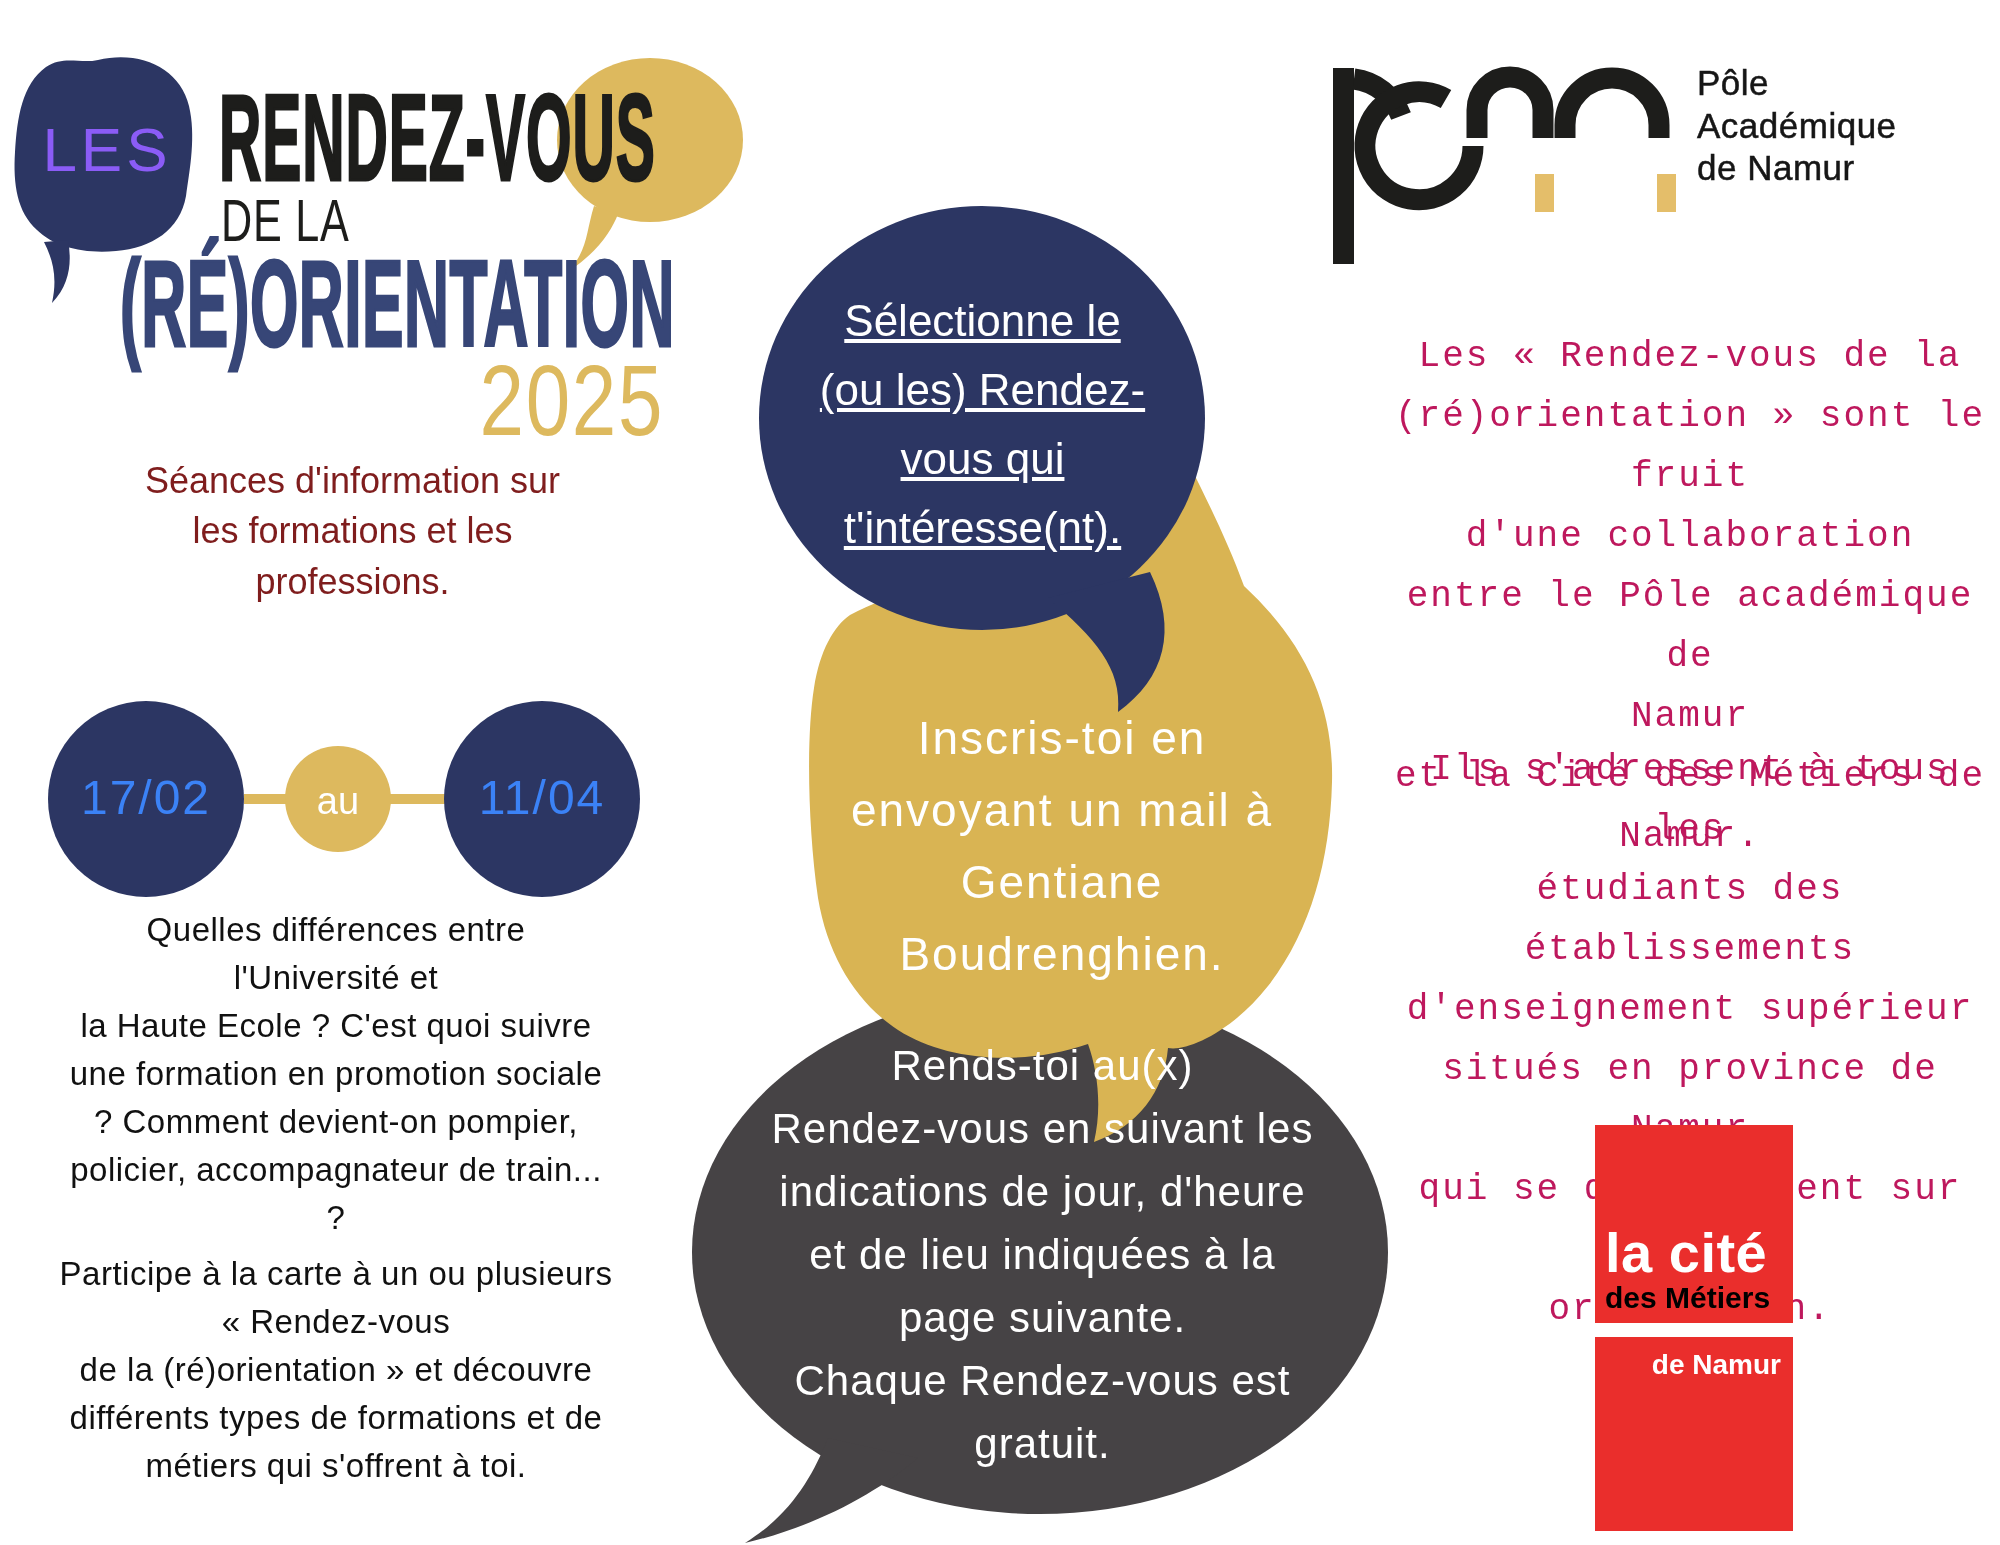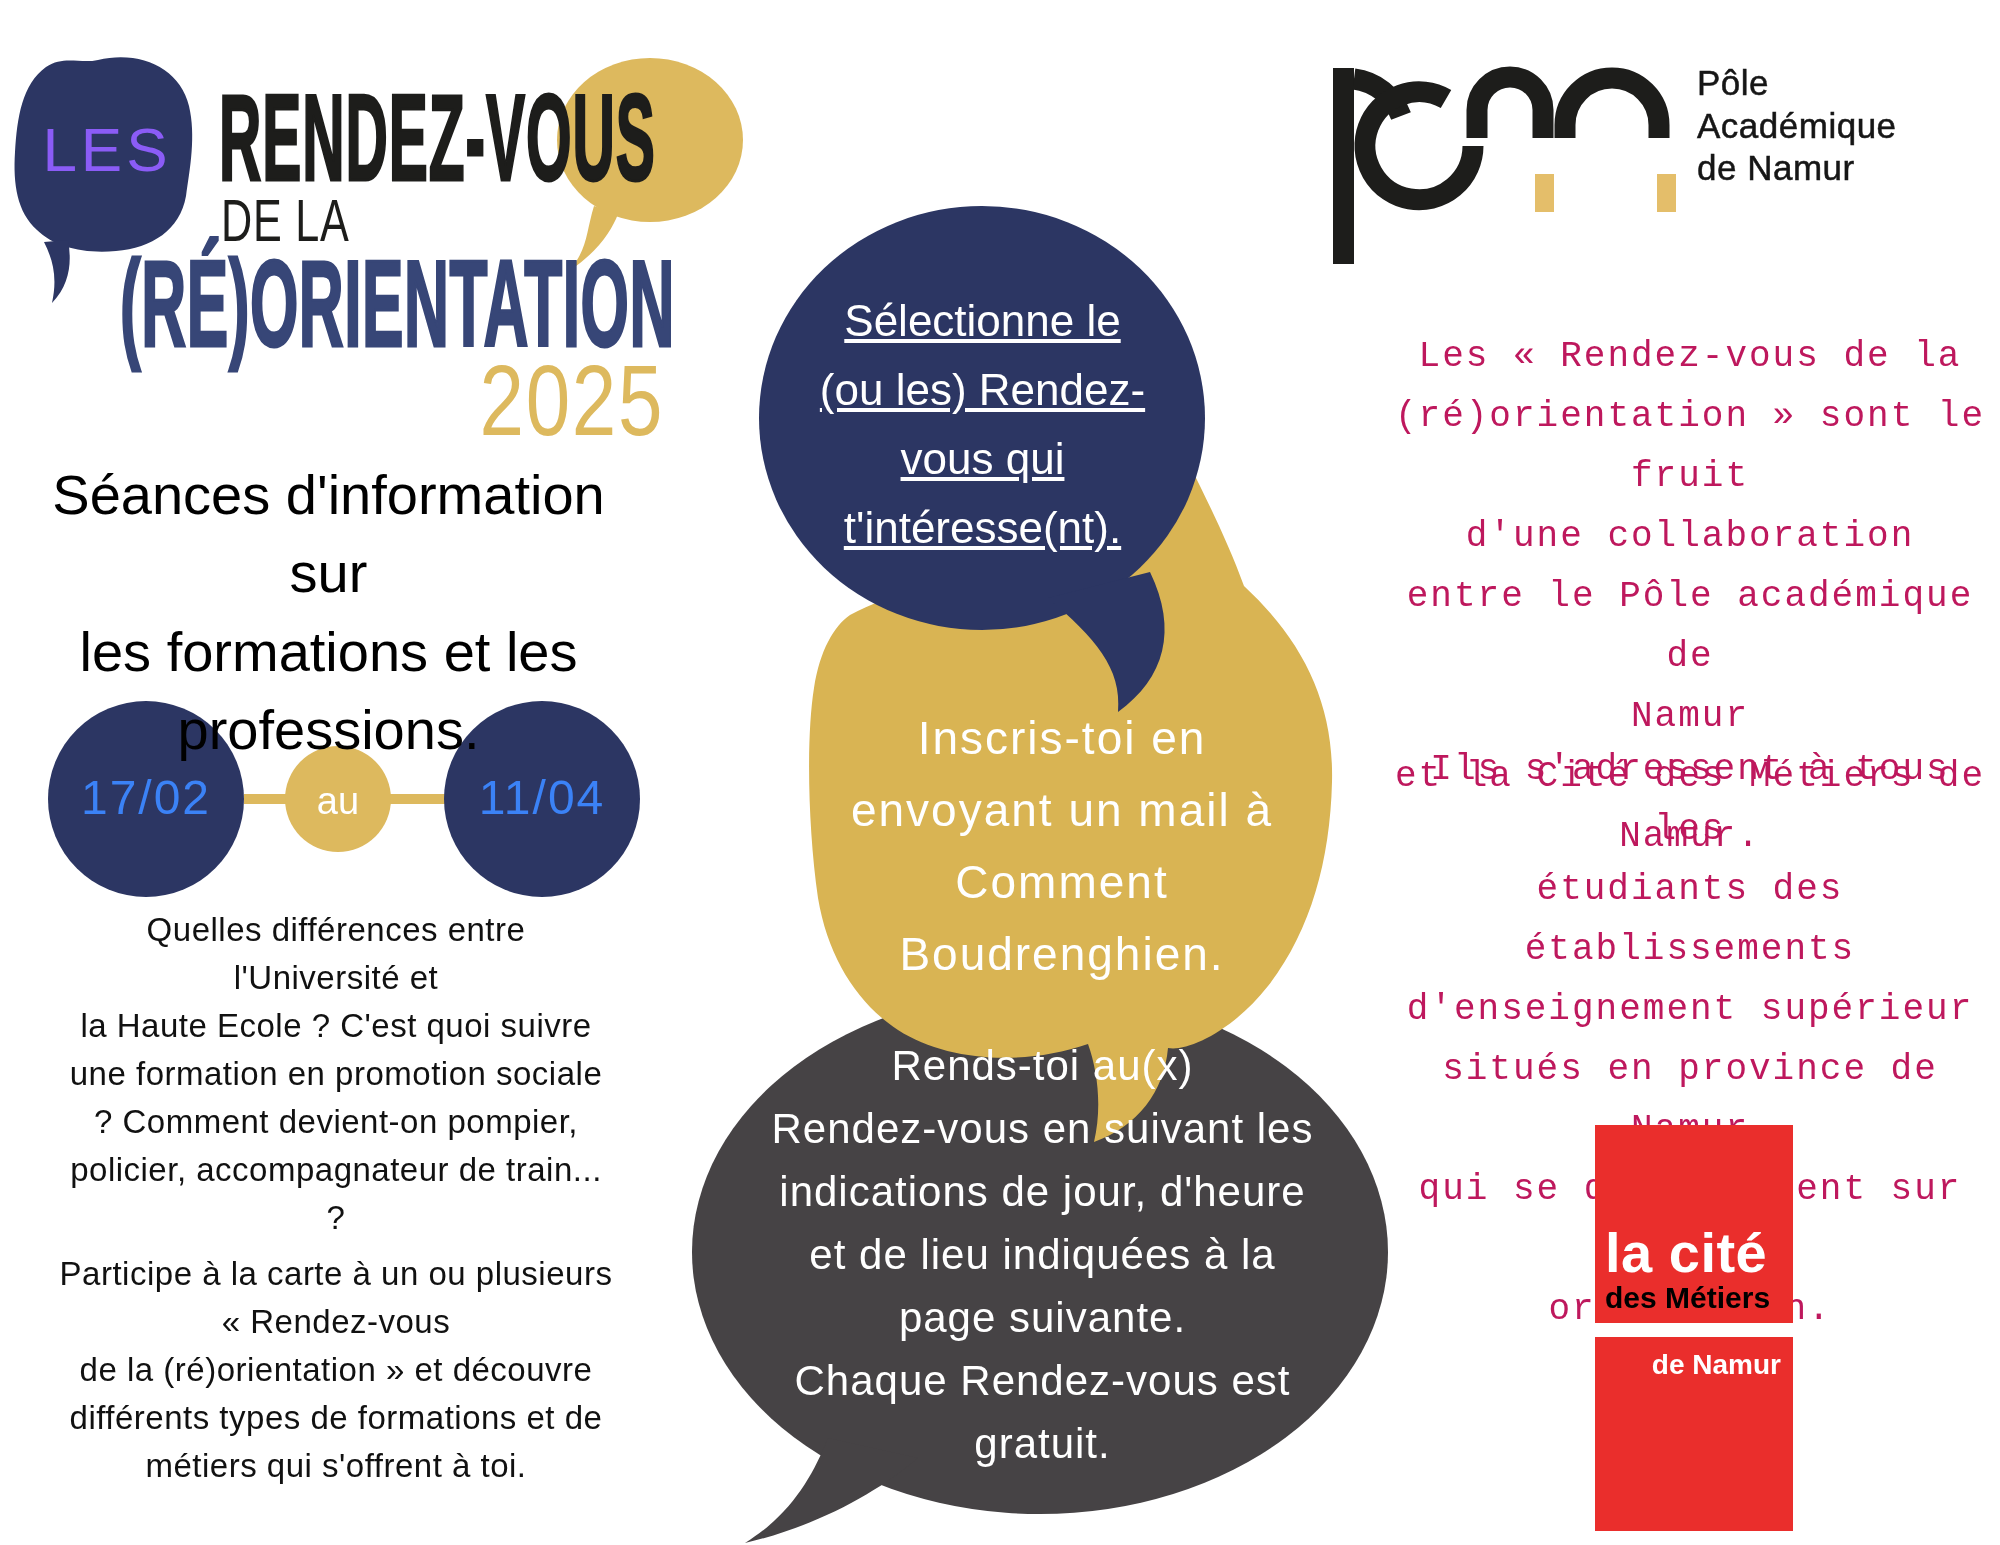--- a/index.html
+++ b/index.html
@@ -52,22 +52,22 @@
     white-space: nowrap; line-height: 1.05;
   }
   .t-year {
     left: 380px; top: 350px; width: 284px; text-align: right;
     font-size: 100px; color: var(--gold_light); letter-spacing: 2px;
     transform: scaleX(0.8); transform-origin: right top; line-height: 1.0;
   }
 
   
   .subtitle {
-    left: 16px; top: 456px; width: 625px;
-    font-size: 56px; line-height: 1.4; color: #000000;
+    left: 40px; top: 456px; width: 625px;
+    font-size: 36px; line-height: 1.4; color: #7f1d1d;
   }
   .date-label {
     color: #3b82f6; font-size: 48px; letter-spacing: 2px;
     width: 196px; text-align: center; line-height: 1.1;
   }
   .date-au {
     color: #ffffff; font-size: 38px; width: 106px; text-align: center;
   }
   .lpara {
     width: 648px; font-size: 33px; line-height: 48px;
@@ -203,21 +203,21 @@
 de la (ré)orientation » et découvre
 différents types de formations et de
 métiers qui s'offrent à toi.</div>
 
   <div class="abs btext b-select pre center">Sélectionne le
 (ou les) Rendez-
 vous qui
 t'intéresse(nt).</div>
   <div class="abs btext b-register pre center">Inscris-toi en
 envoyant un mail à
-Comment
+Gentiane
 Boudrenghien.</div>
   <div class="abs btext b-attend pre center">Rends-toi au(x)
 Rendez-vous en suivant les
 indications de jour, d'heure
 et de lieu indiquées à la
 page suivante.
 Chaque Rendez-vous est
 gratuit.</div>
 
   <div class="abs pole-name pre">Pôle

